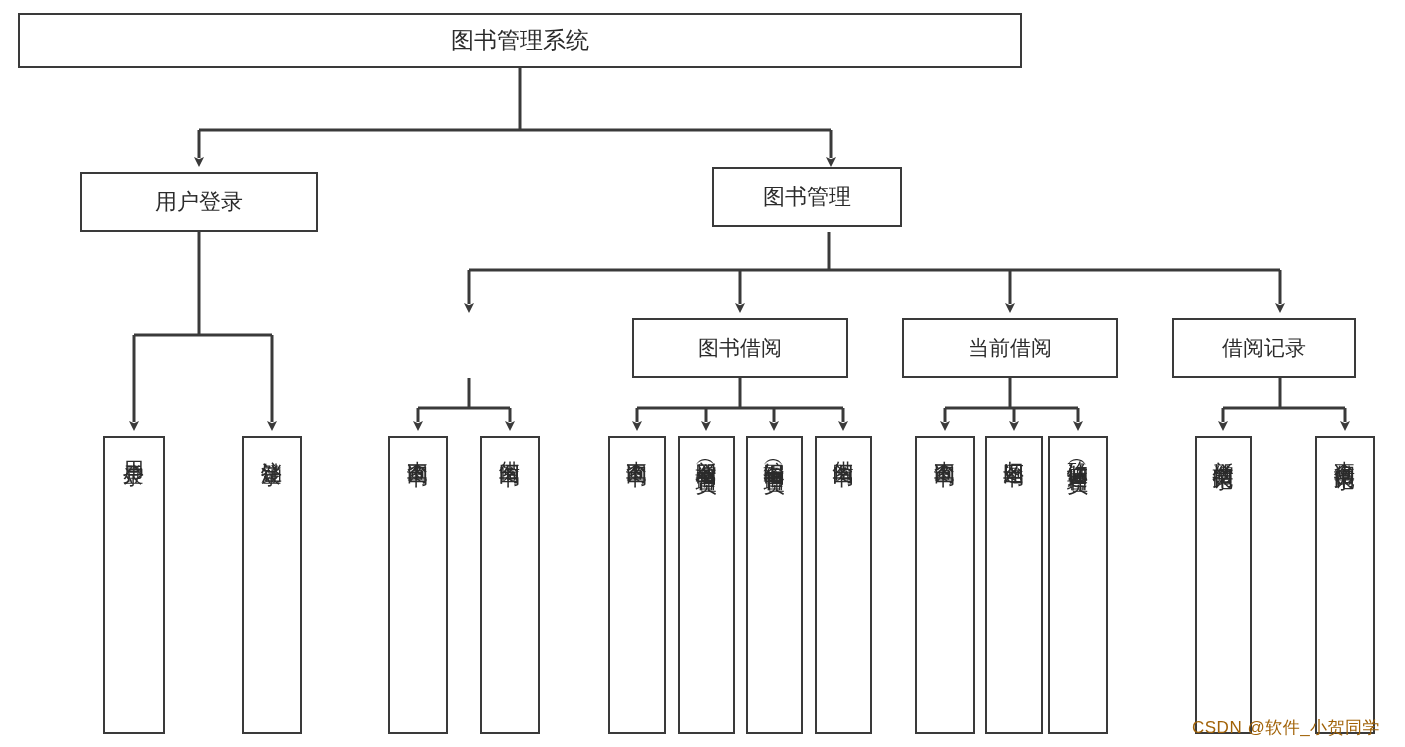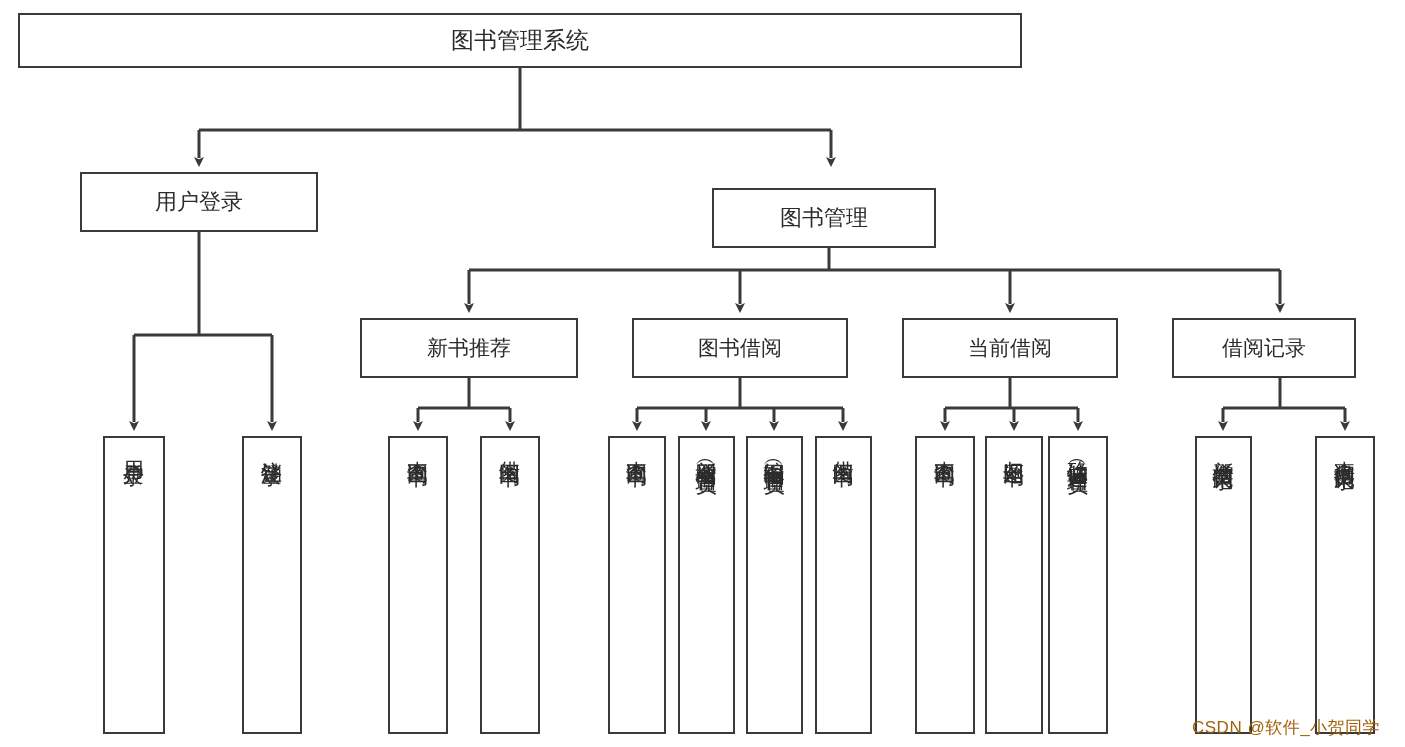--- a/index.html
+++ b/index.html
@@ -128,27 +128,24 @@
     </g>
   </svg>
 
   <div class="node node-root" style="left: 18px; top: 13px; width: 1004px; height: 55px; border-color: rgb(58, 58, 58); background: rgb(255, 255, 255); color: rgb(43, 43, 43);">
     <span class="node-label">图书管理系统</span>
   </div>
 
   <div class="node node-tier2" style="left: 80px; top: 172px; width: 238px; height: 60px; border-color: rgb(58, 58, 58); background: rgb(255, 255, 255); color: rgb(43, 43, 43);">
     <span class="node-label">用户登录</span>
   </div>
-  <div class="node node-tier2" style="left: 712px; top: 188px; width: 224px; height: 60px; border-color: rgb(58, 58, 58); background: rgb(255, 255, 255); color: rgb(43, 43, 43);">
+  <div class="node node-tier2" style="left: 712px; top: 167px; width: 190px; height: 60px; border-color: rgb(58, 58, 58); background: rgb(255, 255, 255); color: rgb(43, 43, 43);">
     <span class="node-label">图书管理</span>
   </div>
 
-  <div class="node node-tier3" style="left: 360px; top: 318px; width: 218px; height: 60px; border-color: rgb(58, 58, 58); background: rgb(255, 255, 255); color: rgb(43, 43, 43);">
-    <span class="node-label">新书推荐</span>
-  </div>
   <div class="node node-tier3" style="left: 632px; top: 318px; width: 216px; height: 60px; border-color: rgb(58, 58, 58); background: rgb(255, 255, 255); color: rgb(43, 43, 43);">
     <span class="node-label">图书借阅</span>
   </div>
   <div class="node node-tier3" style="left: 902px; top: 318px; width: 216px; height: 60px; border-color: rgb(58, 58, 58); background: rgb(255, 255, 255); color: rgb(43, 43, 43);">
     <span class="node-label">当前借阅</span>
   </div>
   <div class="node node-tier3" style="left: 1172px; top: 318px; width: 184px; height: 60px; border-color: rgb(58, 58, 58); background: rgb(255, 255, 255); color: rgb(43, 43, 43);">
     <span class="node-label">借阅记录</span>
   </div>
 

